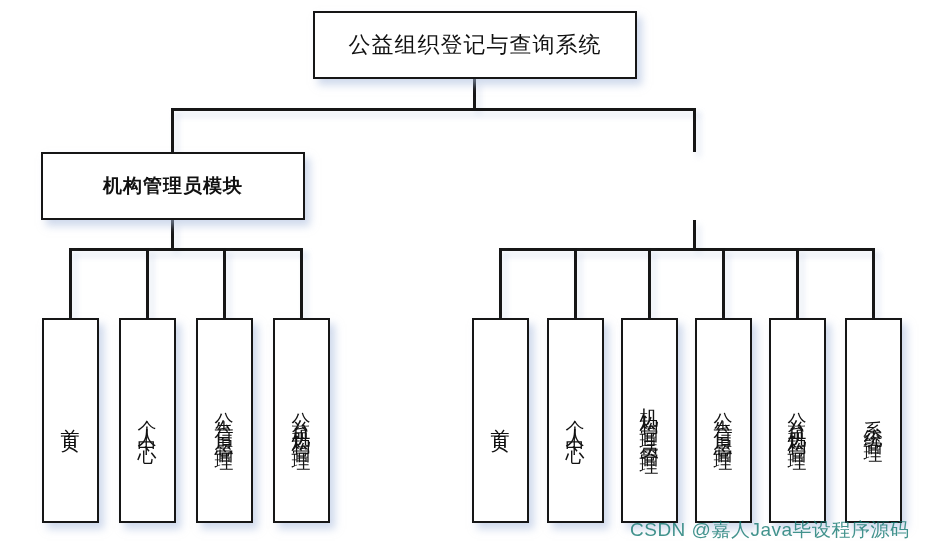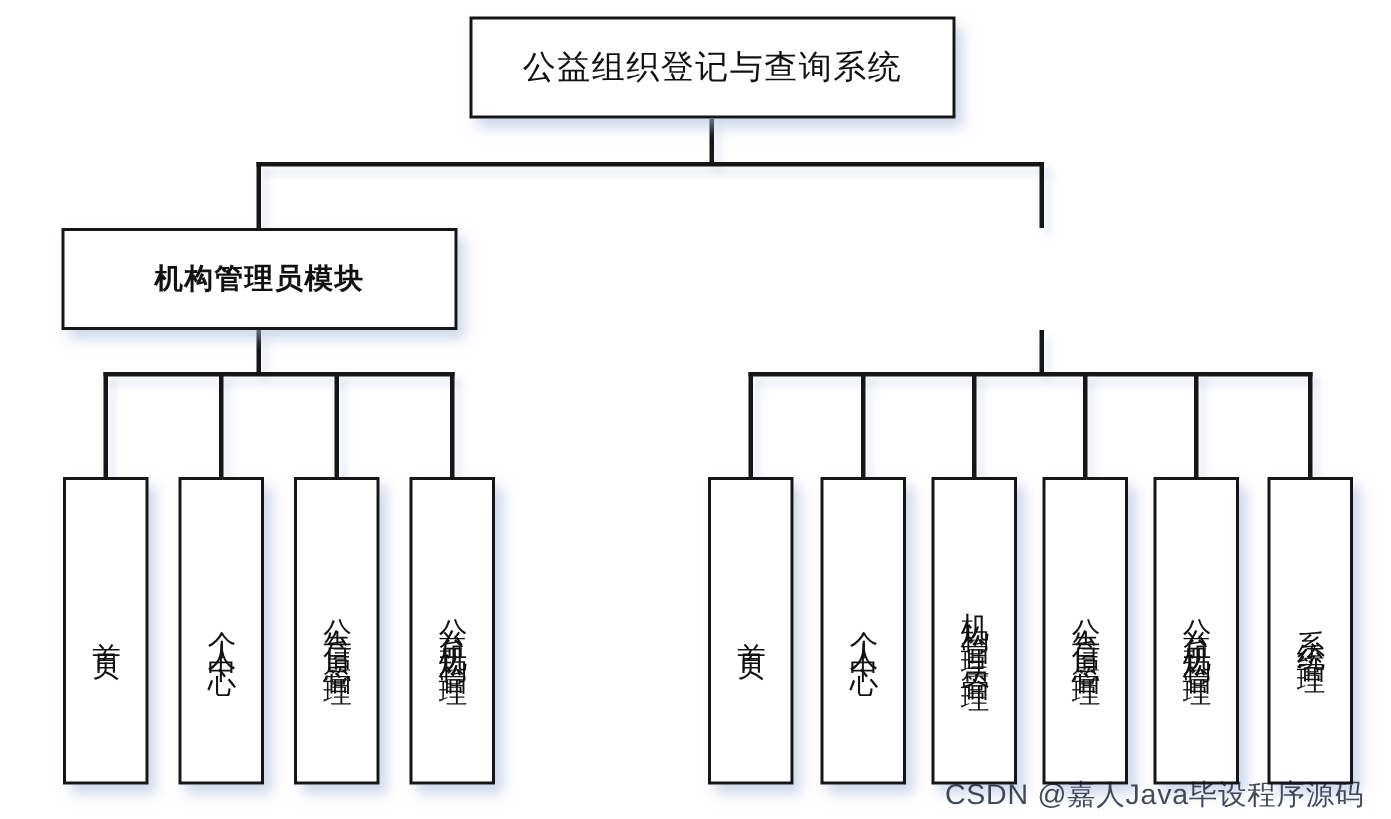--- a/index.html
+++ b/index.html
@@ -125,15 +125,15 @@
   <div class="box leaf-box" style="left:695px;">
     <span class="vtext">公告信息管理</span>
   </div>
   <div class="box leaf-box" style="left:769px;">
     <span class="vtext">公益机构管理</span>
   </div>
   <div class="box leaf-box" style="left:845px;">
     <span class="vtext">系统管理</span>
   </div>
 
-  <div class="watermark" style="color: #0f172a;">CSDN @嘉人Java毕设程序源码</div>
+  <div class="watermark" style="color: #0f766e;">CSDN @嘉人Java毕设程序源码</div>
 
 </div>
 
 </body></html>

